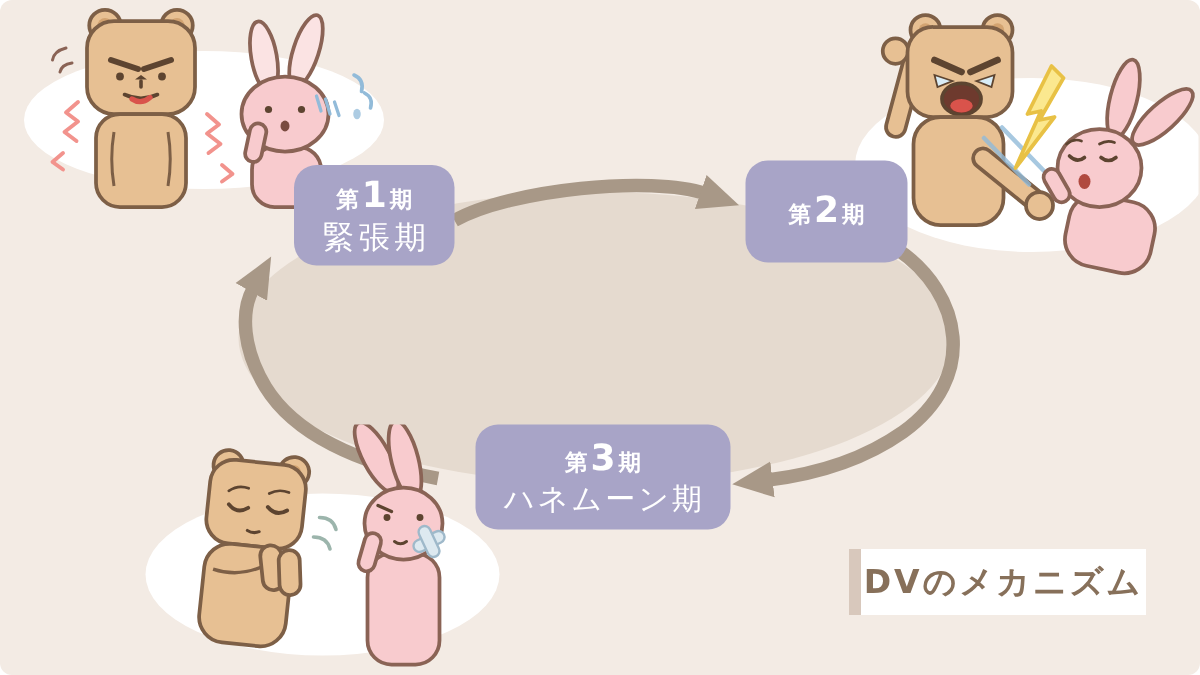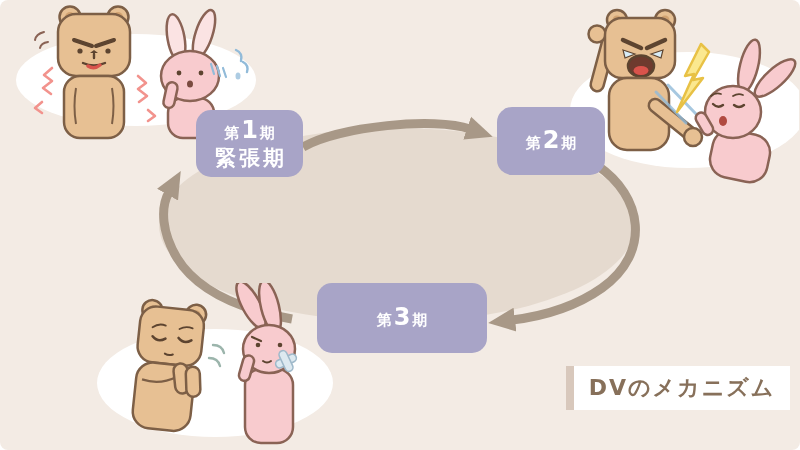--- a/index.html
+++ b/index.html
@@ -18,28 +18,28 @@
   .dk{stroke:var(--dark_line);fill:none;stroke-linecap:round;}
   .blob{fill:var(--blob);}
   
   .stage-label{
     position:absolute;background:var(--label_bg);color:var(--label_text);
     border-radius:15px;display:flex;flex-direction:column;align-items:center;
     justify-content:center;text-align:center;line-height:1.15;z-index:40;
   }
   .stage-line1{display:flex;align-items:baseline;font-size:15px;font-weight:600;gap:1px;}
   .stage-line1 .num{font-size:24px;font-weight:600;padding:0 1px;}
-  .stage-line2{font-size:21px;font-weight:700;letter-spacing:3px;text-indent:3px;margin-top:1px;}
+  .stage-line2{font-size:21px;font-weight:400;letter-spacing:3px;text-indent:3px;margin-top:1px;}
   #stage1{left:196px;top:110px;width:107px;height:67px;}
   #stage2{left:497px;top:107px;width:108px;height:68px;}
   #stage3{left:317px;top:283px;width:170px;height:70px;}
   #stage3 .stage-line2{letter-spacing:2px;text-indent:2px;font-size:20px;}
   
   .title-box{
-    position:absolute;left:566px;top:366px;width:224px;height:44px;
+    position:absolute;left:566px;top:366px;width:198px;height:44px;
     display:flex;z-index:50;
   }
   .title-accent{width:8px;height:100%;background:var(--title_accent);}
   .title-text{
     flex:1;background:var(--title_box_bg);color:var(--title_text);
     display:flex;align-items:center;justify-content:center;
     font-size:22px;font-weight:600;letter-spacing:2px;
   }
 </style>
 </head>
@@ -176,20 +176,21 @@
         <span>期</span>
     </div>
   </div>
 
   <div class="stage-label" id="stage3">
     <div class="stage-line1">
       <span>第</span>
         <span class="num">3</span>
         <span>期</span>
     </div>
+    <div class="stage-line2">ハネムーン期</div>
   </div>
 
   <div class="title-box">
     <div class="title-accent"></div>
     <div class="title-text">DVのメカニズム</div>
   </div>
 
 </div>
 
 </body></html>

